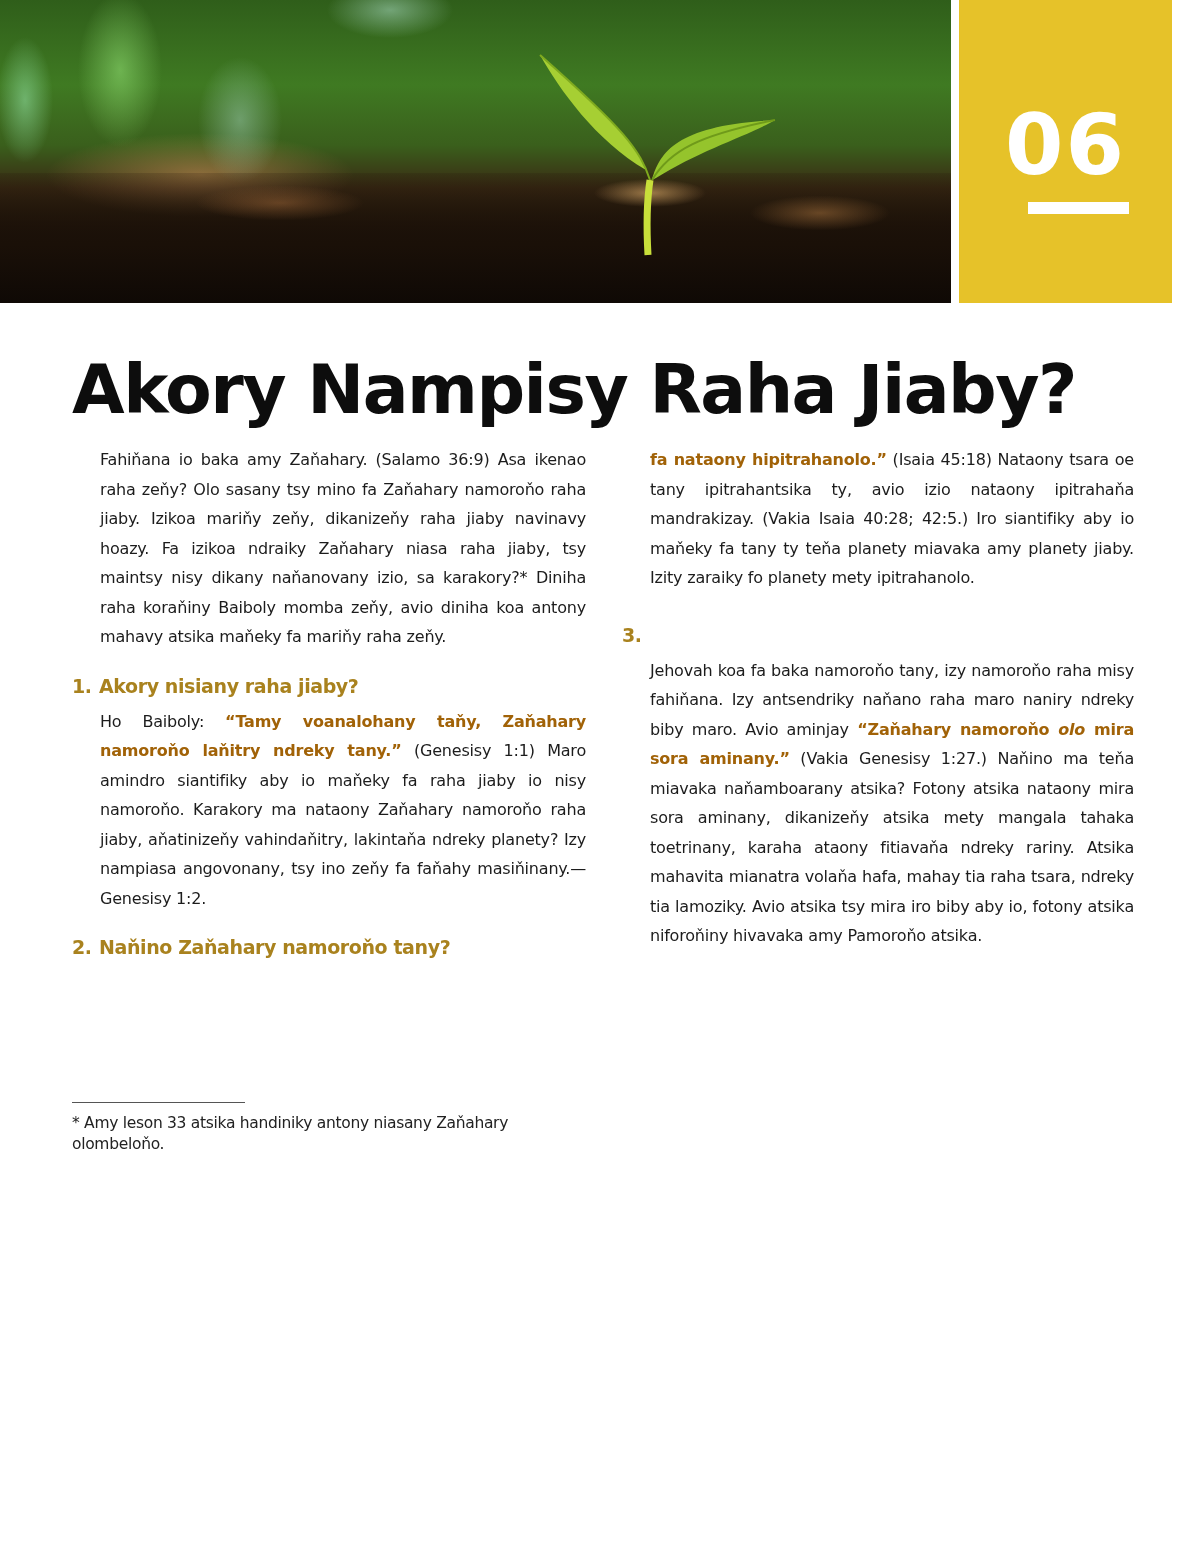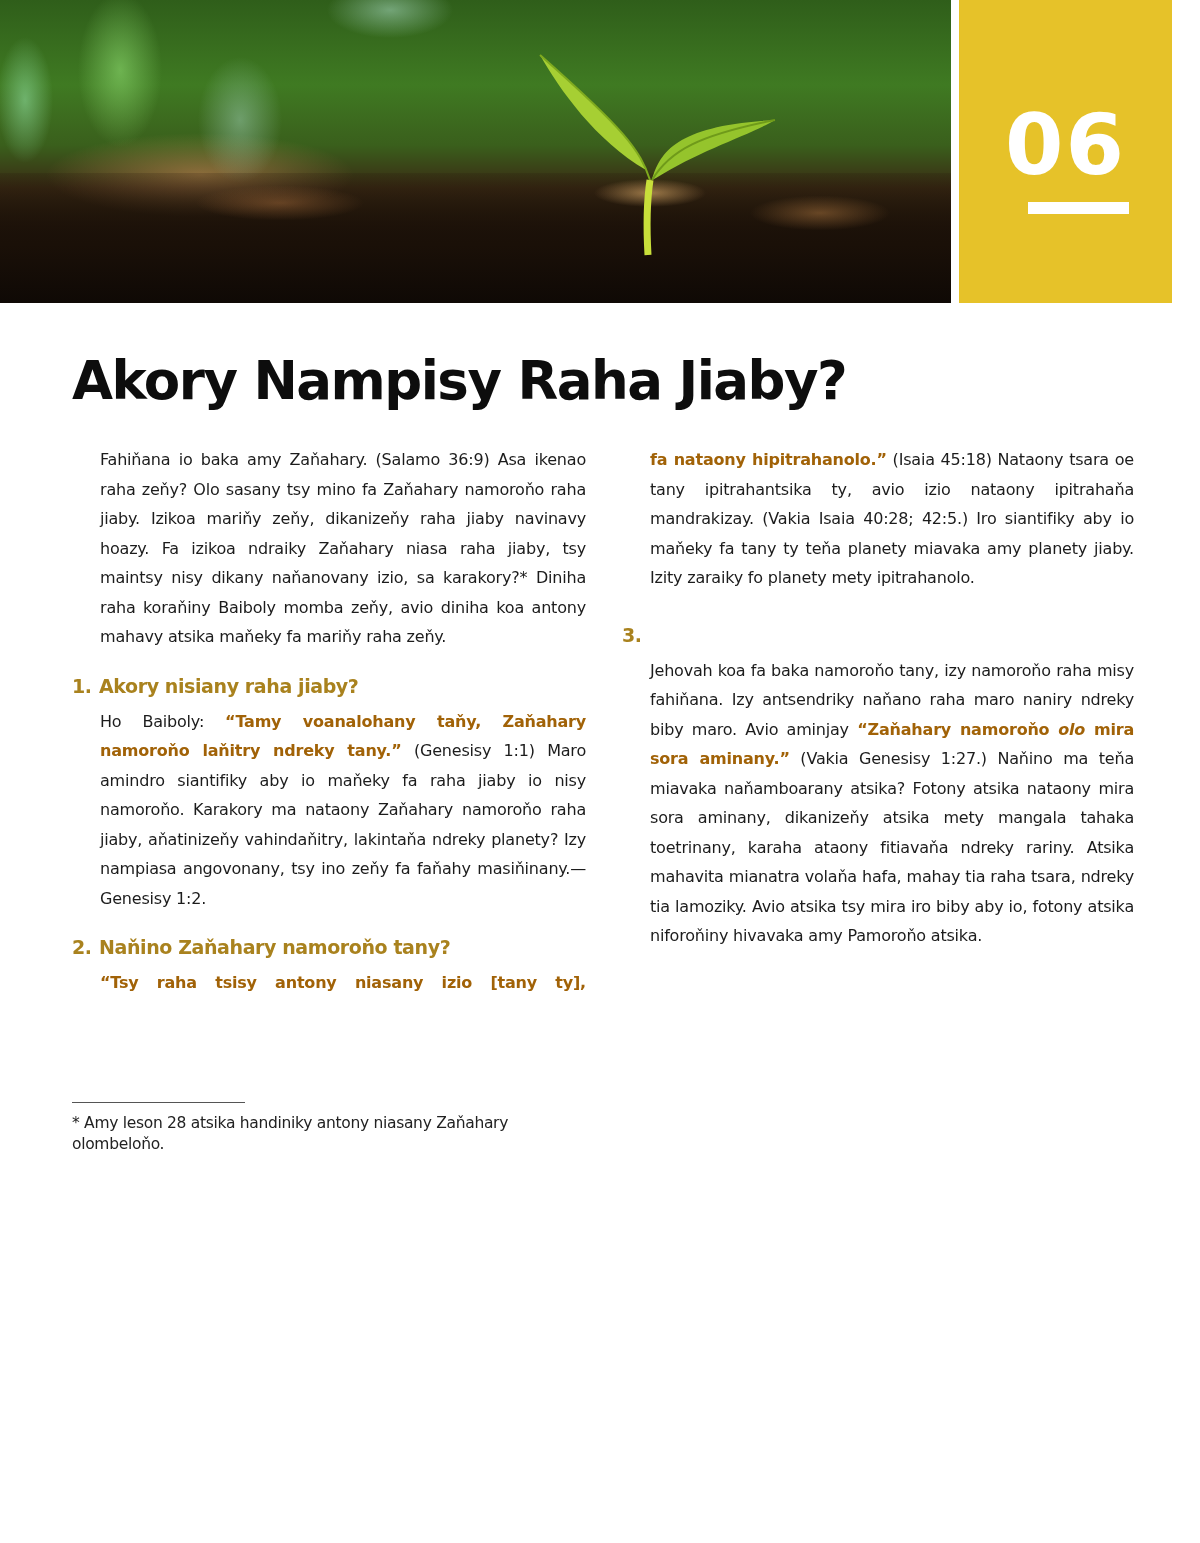--- a/index.html
+++ b/index.html
@@ -25,21 +25,21 @@
       linear-gradient(180deg, rgba(40,25,12,0.2) 0%, #1a1008 55%, #0f0905 100%);
   }
   .hero .sprout { position: absolute; left: 520px; top: 40px; width: 260px; height: 220px; }
 
   
   .badge { position: absolute; left: 959px; top: 0; width: 213px; height: 303px; background: #e6c229; }
   .badge-number { position: absolute; left: 0; right: 0; top: 96px; text-align: center; color: #ffffff; font-size: 84px; font-weight: 700; letter-spacing: 2px; font-family: "DejaVu Sans", sans-serif; }
   .badge-rule { position: absolute; left: 1028px; top: 202px; width: 101px; height: 12px; background: #ffffff; }
 
   
-  .page-title { position: absolute; left: 72px; top: 350px; margin: 0; font-size: 53px; font-weight: 700; color: #0d0d0d; font-family: "DejaVu Sans", sans-serif; letter-spacing: -1.5px; }
+  .page-title { position: absolute; left: 72px; top: 350px; margin: 0; font-size: 68px; font-weight: 700; color: #0d0d0d; font-family: "DejaVu Sans", sans-serif; letter-spacing: -1.5px; }
 
   
   .col { position: absolute; top: 445px; font-size: 19px; line-height: 29.5px; }
   .col-left { left: 72px; width: 514px; }
   .col-right { left: 622px; width: 512px; }
   .para { margin: 0; padding-left: 28px; text-align: justify; font-family: "DejaVu Sans", sans-serif; font-size: 16px; letter-spacing: -0.2px; color: #1c1c1c; }
   .qhead { margin: 20px 0 6px 0; color: #a9821e; font-weight: 700; font-size: 19px; line-height: 29px; font-family: "DejaVu Sans", sans-serif; letter-spacing: -0.4px; display: flex; }
   .qhead .qnum { flex: 0 0 auto; width: 27px; }
   .qhead .qtext { flex: 1; }
   .b { font-weight: 700; color: #a16207; margin-top: 40px; }
@@ -75,25 +75,24 @@
   <div class="qhead">
     <span class="qnum">1.</span>
     <span class="qtext">Akory nisiany raha jiaby?</span>
   </div>
   <p class="para"><span>Ho Baiboly: </span><span class="b">“Tamy voanalohany taňy, Zaňahary namoroňo laňitry ndreky tany.”</span><span> (Genesisy 1:1) Maro amindro siantifiky aby io maňeky fa raha jiaby io nisy namoroňo. Karakory ma nataony Zaňahary namoroňo raha jiaby, aňatinizeňy vahindaňitry, lakintaňa ndreky planety? Izy nampiasa angovonany, tsy ino zeňy fa faňahy masiňinany.—Genesisy 1:2.</span></p>
 
   <div class="qhead">
     <span class="qnum">2.</span>
     <span class="qtext">Naňino Zaňahary namoroňo tany?</span>
   </div>
-  <p class="para" style="text-align: justify; text-align-last: justify;"><span class="b">“Tsy raha tsisy antony niasany izio [tany ty],</span></p>
 </div>
 
 <div class="footnote-rule"></div>
-<div class="footnote">* Amy leson 28 atsika handiniky antony niasany Zaňahary olombeloňo.</div>
+<div class="footnote">* Amy leson 33 atsika handiniky antony niasany Zaňahary olombeloňo.</div>
 
 <div class="col col-right">
   <p class="para"><span class="b">fa nataony hipitrahanolo.”</span><span> (Isaia 45:18) Nataony tsara oe tany ipitrahantsika ty, avio izio nataony ipitrahaňa mandrakizay. (Vakia Isaia 40:28; 42:5.) Iro siantifiky aby io maňeky fa tany ty teňa planety miavaka amy planety jiaby. Izity zaraiky fo planety mety ipitrahanolo.</span></p>
 
   <div class="qhead" style="margin-top: 28px;">
     <span class="qnum">3.</span>
   </div>
   <p class="para"><span>Jehovah koa fa baka namoroňo tany, izy namoroňo raha misy fahiňana. Izy antsendriky naňano raha maro naniry ndreky biby maro. Avio aminjay </span><span class="b"><span>“Zaňahary namoroňo </span><span class="i">olo</span><span> mira sora aminany.”</span></span><span> (Vakia Genesisy 1:27.) Naňino ma teňa miavaka naňamboarany atsika? Fotony atsika nataony mira sora aminany, dikanizeňy atsika mety mangala tahaka toetrinany, karaha ataony fitiavaňa ndreky rariny. Atsika mahavita mianatra volaňa hafa, mahay tia raha tsara, ndreky tia lamoziky. Avio atsika tsy mira iro biby aby io, fotony atsika niforoňiny hivavaka amy Pamoroňo atsika.</span></p>
 </div>
 

